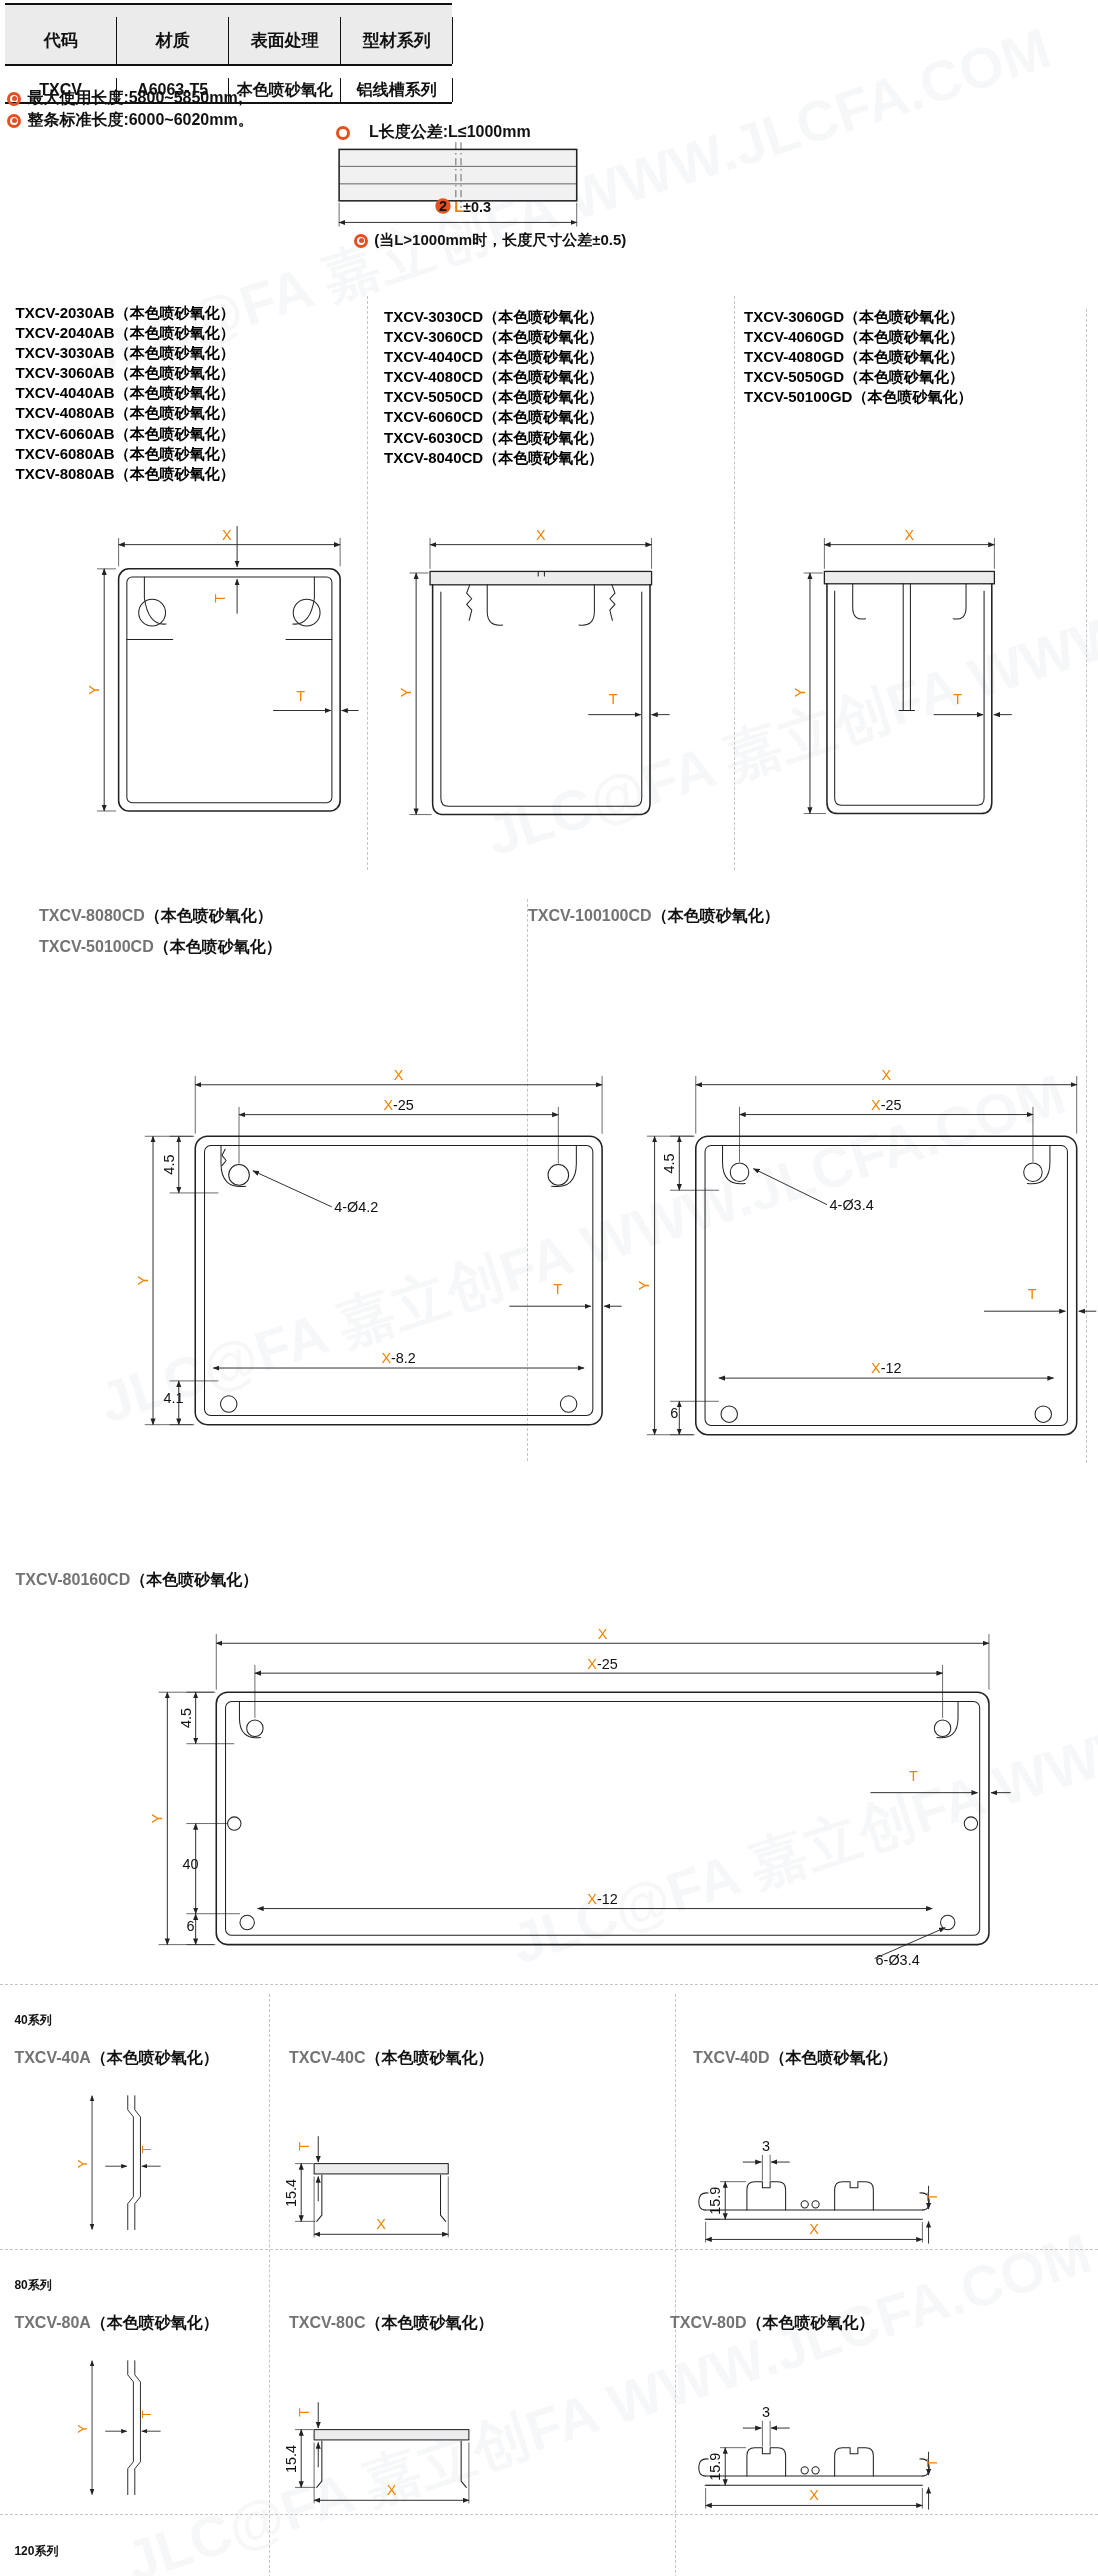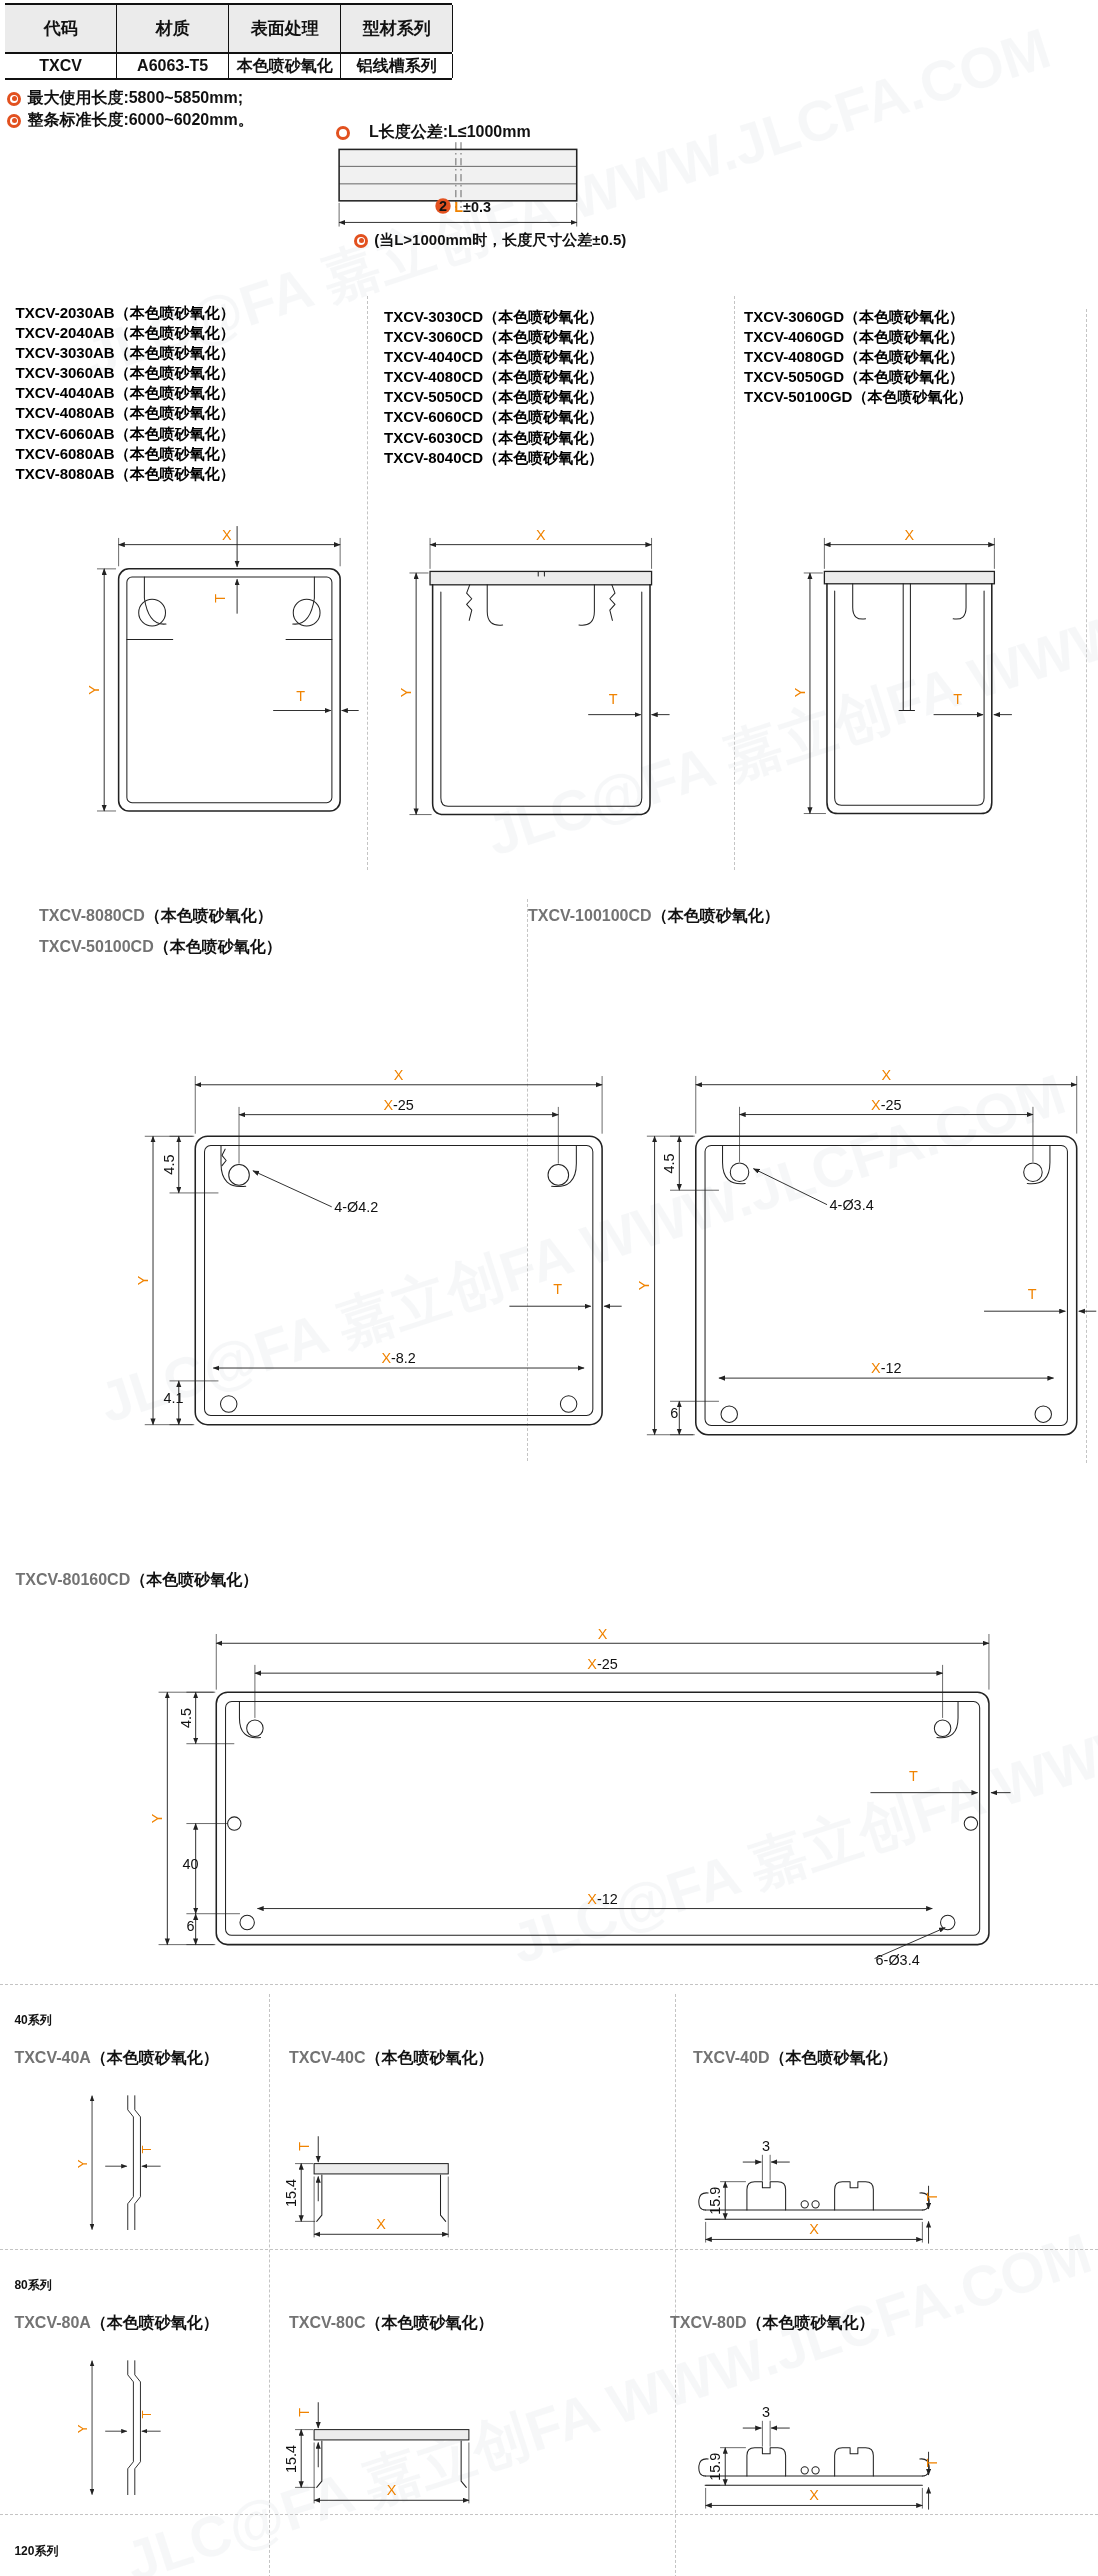--- a/index.html
+++ b/index.html
@@ -7,21 +7,21 @@
   .page{position:relative;width:1098px;height:4046px;background:#fff;overflow:hidden;}
   .abs{position:absolute;}
   
   .wm{position:absolute;color:#8fa0ae;opacity:0.07;font-size:57px;font-weight:bold;
       transform:rotate(-18deg);white-space:nowrap;pointer-events:none;}
   
   .spec{position:absolute;left:5.2px;top:3.1px;width:447px;border-top:2.1px solid #111;border-bottom:2.1px solid #111;}
   .spec .row{display:grid;grid-template-columns:112px 112px 112px 112px;}
   .spec .hrow{background:#ebebeb;border-bottom:2.1px solid #111;}
   .spec .cell{height:47px;display:flex;align-items:center;justify-content:center;
-      font-size:17px;font-weight:bold;color:#111;border-right:1px solid #111;}
+      font-size:17px;font-weight:bold;color:#111;border-right:1px solid #111;margin-top:12px;}
   .spec .vrow .cell{height:24px;font-size:16px;}
   .blue{color:#3f7ea8;}
   
   .bullet{display:inline-block;width:14px;height:14px;border-radius:50%;border:3.1px solid #e2511f;
       box-sizing:border-box;position:relative;flex:none;}
   .bullet.dot::after{content:"";position:absolute;inset:1.5px;background:#e2511f;border-radius:50%;}
   .note{position:absolute;display:flex;align-items:center;gap:6.2px;font-size:16px;font-weight:bold;color:#111;justify-content:flex-end;}
   
   .modelline{position:absolute;font-size:16px;font-weight:bold;white-space:nowrap;}
   .modelline .code{color:#737373;}

